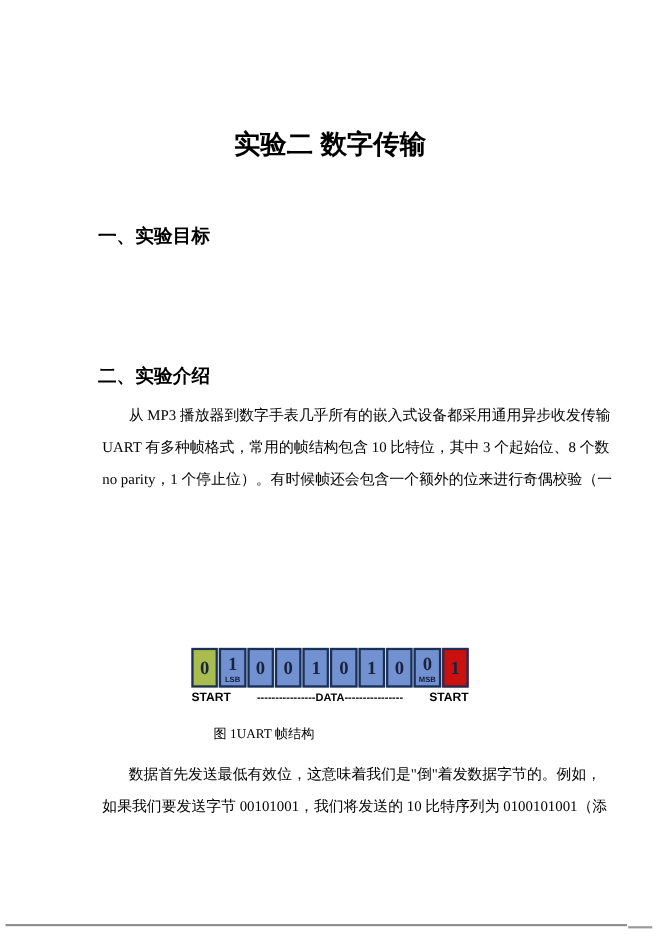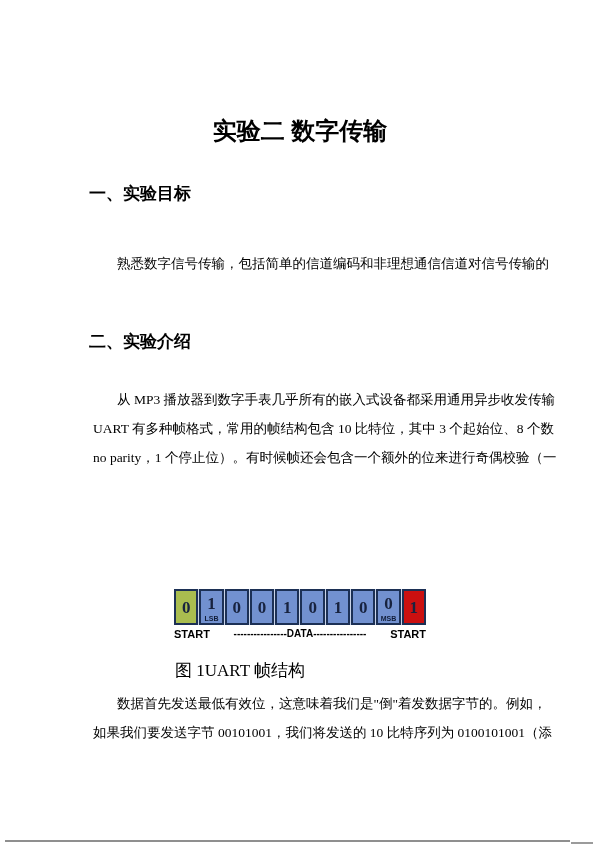--- a/index.html
+++ b/index.html
@@ -11,27 +11,27 @@
   .doc-title {
     position:absolute; top:99px; left:0; width:600px; text-align:center;
     font-size:24px; font-weight:bold;
     font-family:"Liberation Sans","DejaVu Sans",sans-serif;
     margin-top:16px;
   }
   .heading {
     position:absolute; left:89px; font-size:17px; font-weight:bold;
     font-family:"Liberation Sans","DejaVu Sans",sans-serif;
   }
-  #heading-1 { top:182px; }
+  #heading-1 { top:203px; }
   #heading-2 { top:330px; }
   .para { position:absolute; left:93px; width:446px; font-size:13.5px; }
   .para .line { height:29px; line-height:29px; white-space:nowrap; }
   .para .line.indent { text-indent:24px; }
   #para-1 { top:249px; }
-  #para-2 { top:385px; }
+  #para-2 { top:363px; }
   #para-3 { top:689px; }
 
   
   #figure { position:absolute; top:589px; left:174px; width:252px; }
   .frame-bar { display:flex; gap:1px; background:#c9d4e8; height:36px; }
   .cell {
     flex:1; position:relative; box-sizing:border-box;
     border:2px solid #1c3055; background:#7291d0;
     display:flex; align-items:center; justify-content:center;
   }
@@ -39,46 +39,45 @@
     font-size:17px; font-weight:bold; color:#18233f; line-height:1;
     font-family:"Liberation Serif","DejaVu Serif",serif;
   }
   .cell.has-sub .bit { margin-bottom:8px; }
   .cell .sub {
     position:absolute; bottom:1px; left:0; right:0; text-align:center;
     font-size:7px; font-weight:bold; color:#101c38;
     font-family:"Liberation Sans","DejaVu Sans",sans-serif;
   }
   .frame-axis {
-    display:flex; align-items:flex-start; margin-top:3px; color:#000;
+    display:flex; align-items:center; margin-top:3px; color:#000;
     font-family:"Liberation Sans","DejaVu Sans",sans-serif;
     font-weight:bold; font-size:11px;
   }
   .frame-axis .mid {
     flex:1; text-align:center; white-space:nowrap; overflow:hidden;
     font-size:10px; padding:0 3px;
   }
   .figure-caption {
     position:absolute; top:659px; left:0; width:480px; text-align:center;
-    font-size:17px;
+    font-size:12px;
   }
   .rule-main { position:absolute; top:840px; left:5px;  width:565px; height:2px; background:#8f8f8f; }
   .rule-end  { position:absolute; top:842px; left:571px; width:22px;  height:2px; background:#9b9b9b; }
 </style>
 </head>
 <body>
 
 <div class="page">
 
   <div class="doc-title">实验二 数字传输</div>
 
   <div class="heading" id="heading-1">一、实验目标</div>
 
   <div class="para" id="para-1">
-    <div class="line indent">熟悉数字信号传输，包括简单的信道编码和非理想通信信道对信号传输的</div>
   </div>
 
   <div class="heading" id="heading-2">二、实验介绍</div>
 
   <div class="para" id="para-2">
     <div class="line indent">从 MP3 播放器到数字手表几乎所有的嵌入式设备都采用通用异步收发传输</div>
     <div class="line">UART 有多种帧格式，常用的帧结构包含 10 比特位，其中 3 个起始位、8 个数</div>
     <div class="line">no parity，1 个停止位）。有时候帧还会包含一个额外的位来进行奇偶校验（一</div>
   </div>
 

